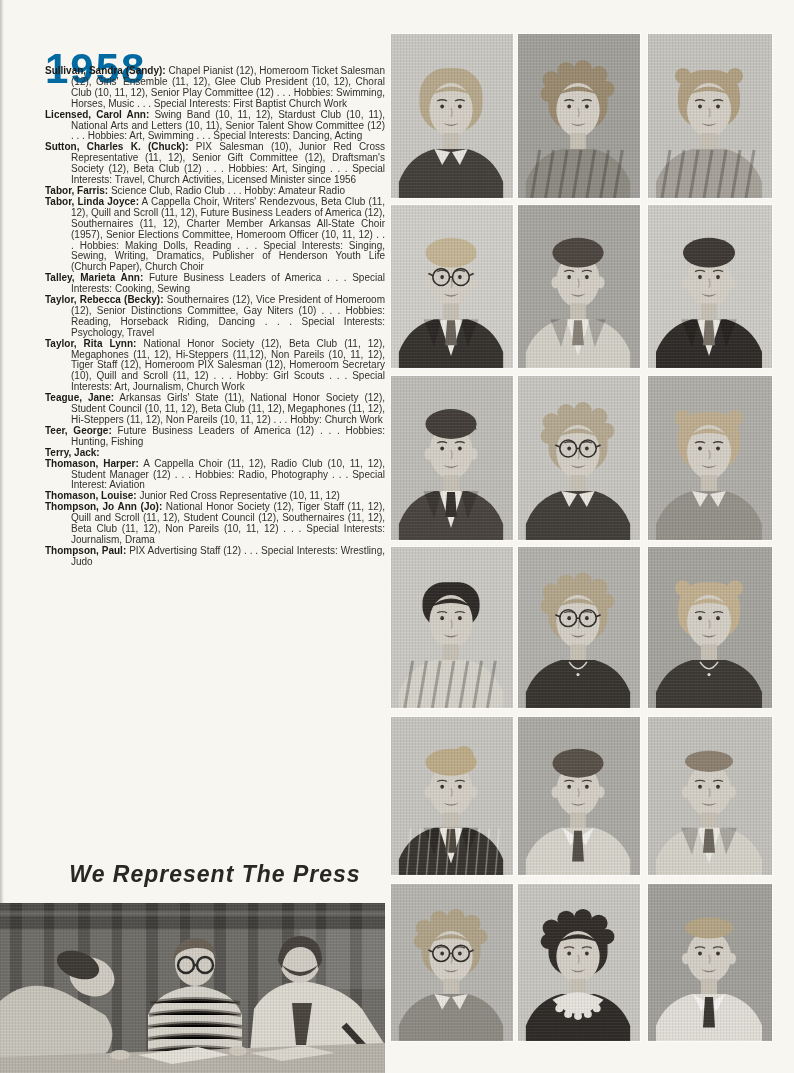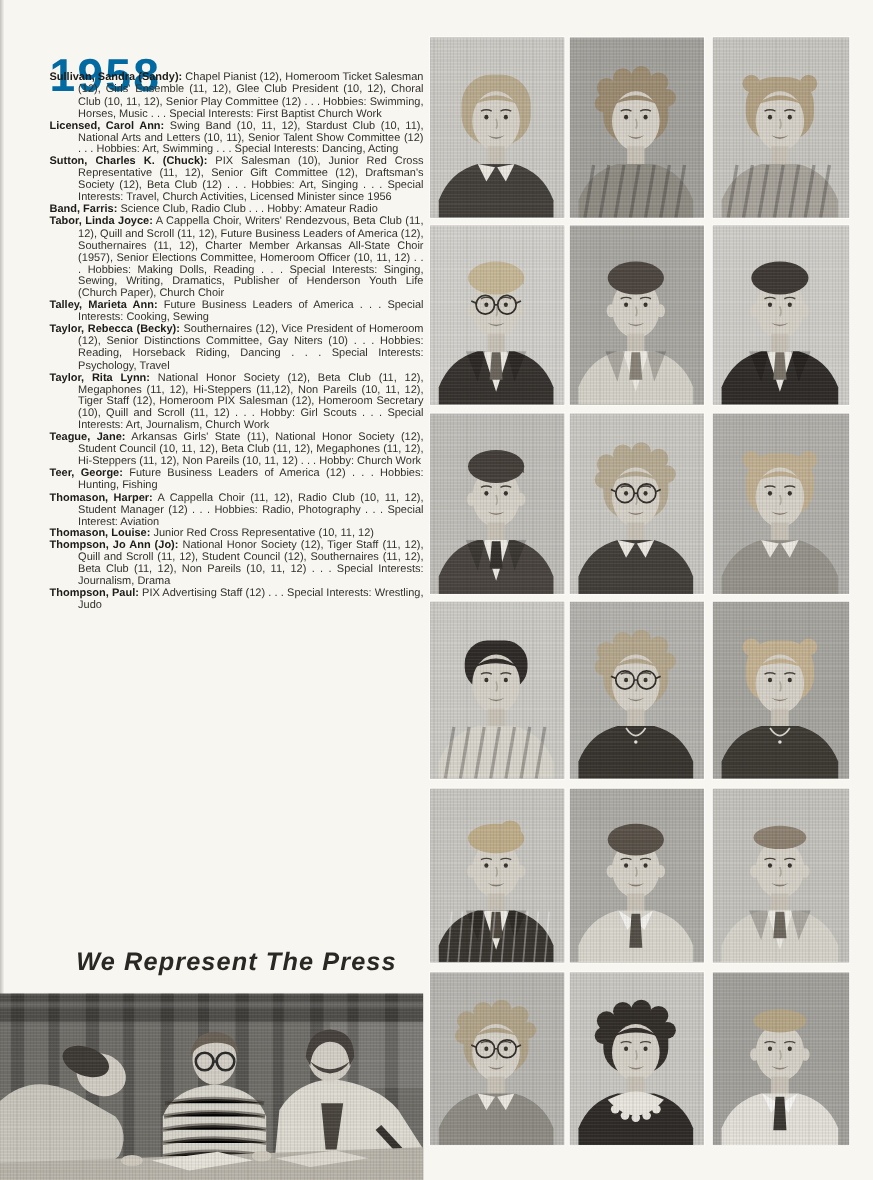--- a/index.html
+++ b/index.html
@@ -50,27 +50,28 @@
 <body>
 
 <div class="page-edge"></div>
 
 <h1 class="year-title">1958</h1>
 
 <div class="directory">
     <p class="entry"><b class="ename">Sullivan, Sandra (Sandy):</b><span> Chapel Pianist (12), Homeroom Ticket Salesman (12), Girls' Ensemble (11, 12), Glee Club President (10, 12), Choral Club (10, 11, 12), Senior Play Committee (12) . . . Hobbies: Swimming, Horses, Music . . . Special Interests: First Baptist Church Work</span></p>
     <p class="entry"><b class="ename">Licensed, Carol Ann:</b><span> Swing Band (10, 11, 12), Stardust Club (10, 11), National Arts and Letters (10, 11), Senior Talent Show Committee (12) . . . Hobbies: Art, Swimming . . . Special Interests: Dancing, Acting</span></p>
     <p class="entry"><b class="ename">Sutton, Charles K. (Chuck):</b><span> PIX Salesman (10), Junior Red Cross Representative (11, 12), Senior Gift Committee (12), Draftsman's Society (12), Beta Club (12) . . . Hobbies: Art, Singing . . . Special Interests: Travel, Church Activities, Licensed Minister since 1956</span></p>
-    <p class="entry"><b class="ename">Band, Farris:</b><span> Science Club, Radio Club . . . Hobby: Amateur Radio</span></p>
+    <p class="entry"><b class="ename">Tabor, Farris:</b><span> Science Club, Radio Club . . . Hobby: Amateur Radio</span></p>
     <p class="entry"><b class="ename">Tabor, Linda Joyce:</b><span> A Cappella Choir, Writers' Rendezvous, Beta Club (11, 12), Quill and Scroll (11, 12), Future Business Leaders of America (12), Southernaires (11, 12), Charter Member Arkansas All-State Choir (1957), Senior Elections Committee, Homeroom Officer (10, 11, 12) . . . Hobbies: Making Dolls, Reading . . . Special Interests: Singing, Sewing, Writing, Dramatics, Publisher of Henderson Youth Life (Church Paper), Church Choir</span></p>
     <p class="entry"><b class="ename">Talley, Marieta Ann:</b><span> Future Business Leaders of America . . . Special Interests: Cooking, Sewing</span></p>
     <p class="entry"><b class="ename">Taylor, Rebecca (Becky):</b><span> Southernaires (12), Vice President of Homeroom (12), Senior Distinctions Committee, Gay Niters (10) . . . Hobbies: Reading, Horseback Riding, Dancing . . . Special Interests: Psychology, Travel</span></p>
     <p class="entry"><b class="ename">Taylor, Rita Lynn:</b><span> National Honor Society (12), Beta Club (11, 12), Megaphones (11, 12), Hi-Steppers (11,12), Non Pareils (10, 11, 12), Tiger Staff (12), Homeroom PIX Salesman (12), Homeroom Secretary (10), Quill and Scroll (11, 12) . . . Hobby: Girl Scouts . . . Special Interests: Art, Journalism, Church Work</span></p>
     <p class="entry"><b class="ename">Teague, Jane:</b><span> Arkansas Girls' State (11), National Honor Society (12), Student Council (10, 11, 12), Beta Club (11, 12), Megaphones (11, 12), Hi-Steppers (11, 12), Non Pareils (10, 11, 12) . . . Hobby: Church Work</span></p>
     <p class="entry"><b class="ename">Teer, George:</b><span> Future Business Leaders of America (12) . . . Hobbies: Hunting, Fishing</span></p>
+    <p class="entry"><b class="ename">Terry, Jack:</b><span></span></p>
     <p class="entry"><b class="ename">Thomason, Harper:</b><span> A Cappella Choir (11, 12), Radio Club (10, 11, 12), Student Manager (12) . . . Hobbies: Radio, Photography . . . Special Interest: Aviation</span></p>
     <p class="entry"><b class="ename">Thomason, Louise:</b><span> Junior Red Cross Representative (10, 11, 12)</span></p>
     <p class="entry"><b class="ename">Thompson, Jo Ann (Jo):</b><span> National Honor Society (12), Tiger Staff (11, 12), Quill and Scroll (11, 12), Student Council (12), Southernaires (11, 12), Beta Club (11, 12), Non Pareils (10, 11, 12) . . . Special Interests: Journalism, Drama</span></p>
     <p class="entry"><b class="ename">Thompson, Paul:</b><span> PIX Advertising Staff (12) . . . Special Interests: Wrestling, Judo</span></p>
   </div>
 
 <div class="press-heading">We Represent The Press</div>
 
 <div class="portrait-grid">
     <div class="photo" title="young woman, straight light hair, dark jacket with white collar" style="left: 391px; top: 34px; width: 122px; height: 164px; pointer-events: auto;">

